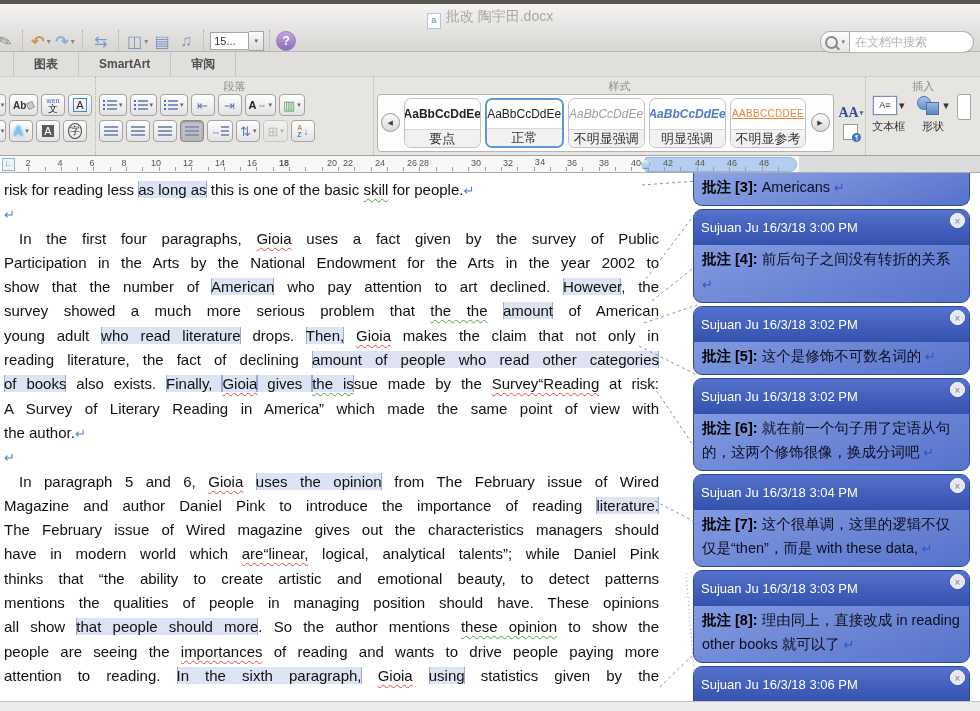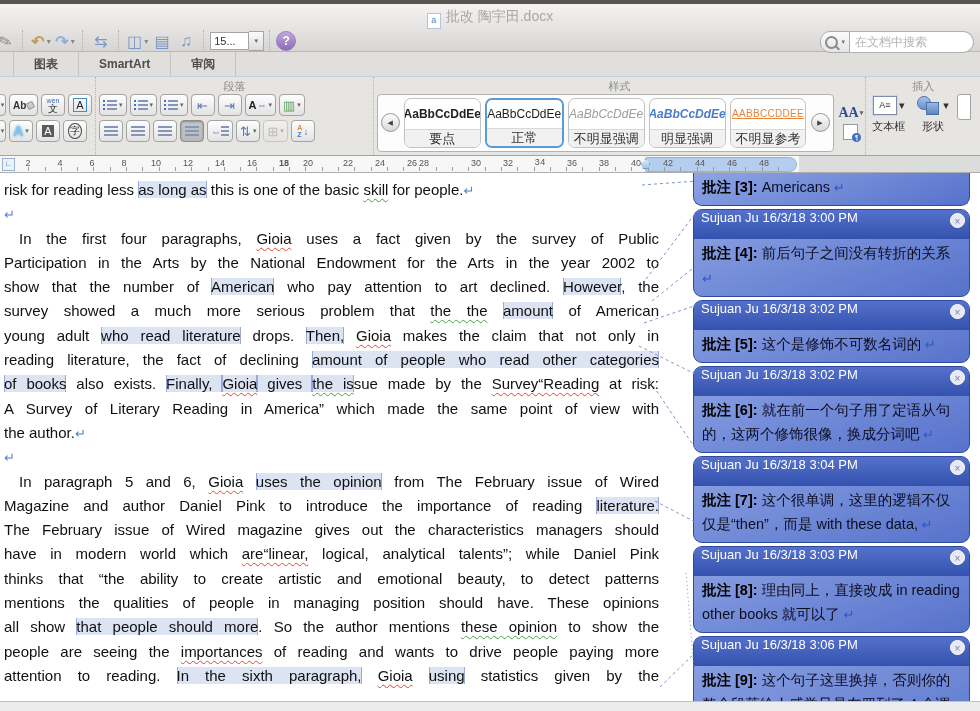--- a/index.html
+++ b/index.html
@@ -140,22 +140,22 @@
   .sq-red{text-decoration-line:underline;text-decoration-style:wavy;text-decoration-color:#e04a3a;
     text-decoration-thickness:1px;text-underline-offset:3px}
   .sq-green{text-decoration-line:underline;text-decoration-style:wavy;text-decoration-color:#4aa04a;
     text-decoration-thickness:1px;text-underline-offset:3px}
   .connectors{position:absolute;left:0;top:0;pointer-events:none}
 
   .comments-col{width:277px;margin-left:34px;display:flex;flex-direction:column;gap:3px}
   .comment{border:1px solid #2c4a9e;border-radius:9px;overflow:hidden;
     background:linear-gradient(160deg,#8ea4e4,#5672cb);flex-shrink:0}
   .comment.partial{border-radius:0 0 9px 9px;border-top:none}
-  .c-head{height:29px;background:linear-gradient(#5571cb,#3352ae);color:#fff;font-size:13px;
-    display:flex;padding:0 7px;position:relative}
+  .c-head{height:35px;background:linear-gradient(#5571cb,#3352ae);color:#fff;font-size:13px;
+    display:flex;align-items:center;padding:0 7px;position:relative}
   .c-close{position:absolute;right:4px;top:3px;width:15px;height:15px;border-radius:50%;
     background:#e6e9f2;color:#7581a8;font-size:10px;line-height:15px;text-align:center;
     border:1px solid #fff;box-sizing:border-box}
   .c-body{padding:2px 8px 5px;font-size:14.5px;line-height:24px;color:#0d0d20}
   .c-label{font-weight:bold;color:#000}
   .c-ret{color:#2f55c0;font-size:13px}
 
   .bottombar{height:11px;background:#ececec;border-top:1px solid #c2c2c2}
 </style>
 </head>
@@ -387,21 +387,21 @@
     <div class="indent-marker"></div>
   <span class="rnum" style="left: 28px;">2</span>
       <span class="rnum" style="left: 60px;">4</span>
       <span class="rnum" style="left: 92px;">6</span>
       <span class="rnum" style="left: 124px;">8</span>
       <span class="rnum" style="left: 156px;">10</span>
       <span class="rnum" style="left: 188px;">12</span>
       <span class="rnum" style="left: 220px;">14</span>
       <span class="rnum" style="left: 252px;">16</span>
       <span class="rnum" style="left: 284px; font-weight: bold;">18</span>
-      <span class="rnum" style="left: 308px;">20</span>
+      <span class="rnum" style="left: 332px;">20</span>
       <span class="rnum" style="left: 348px;">22</span>
       <span class="rnum" style="left: 380px;">24</span>
       <span class="rnum" style="left: 412px; text-align: right;">26</span>
       <span class="rnum" style="left: 424px;">28</span>
       <span class="rnum" style="left: 476px;">30</span>
       <span class="rnum" style="left: 508px;">32</span>
       <span class="rnum" style="left: 540px; font-family: Liberation Mono, monospace;">34</span>
       <span class="rnum" style="left: 572px;">36</span>
       <span class="rnum" style="left: 604px;">38</span>
       <span class="rnum" style="left: 636px;">40</span>

